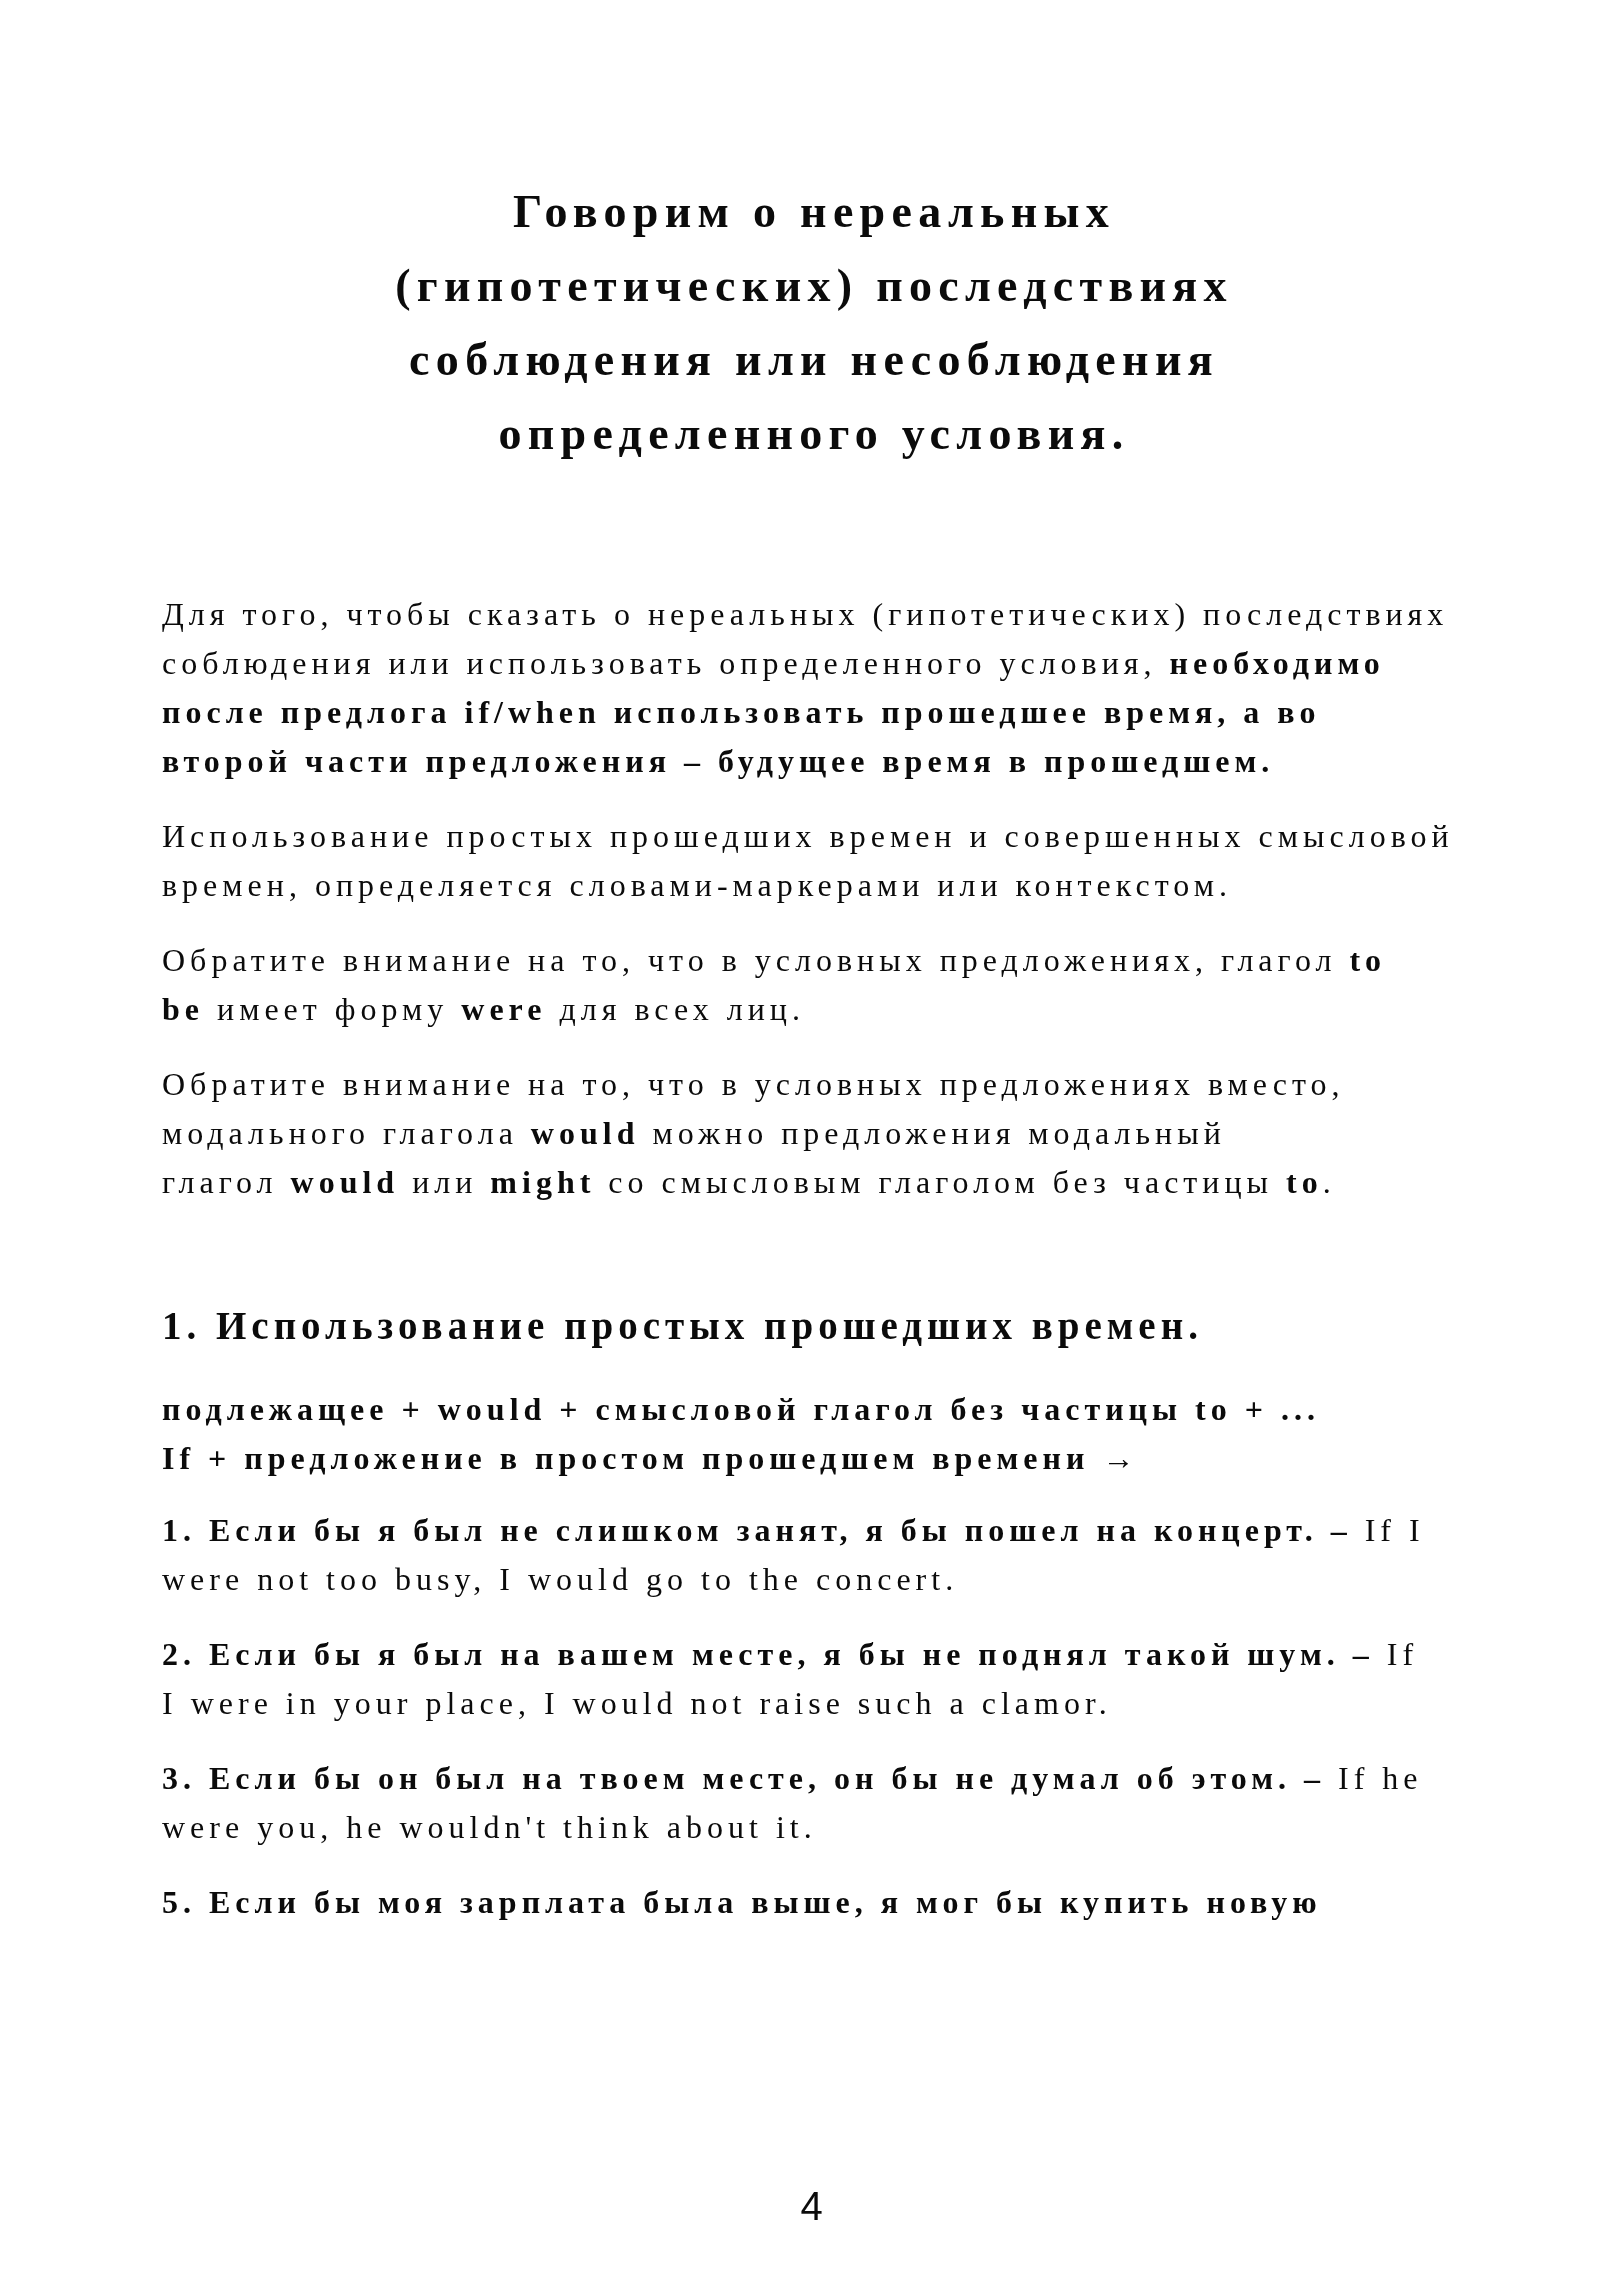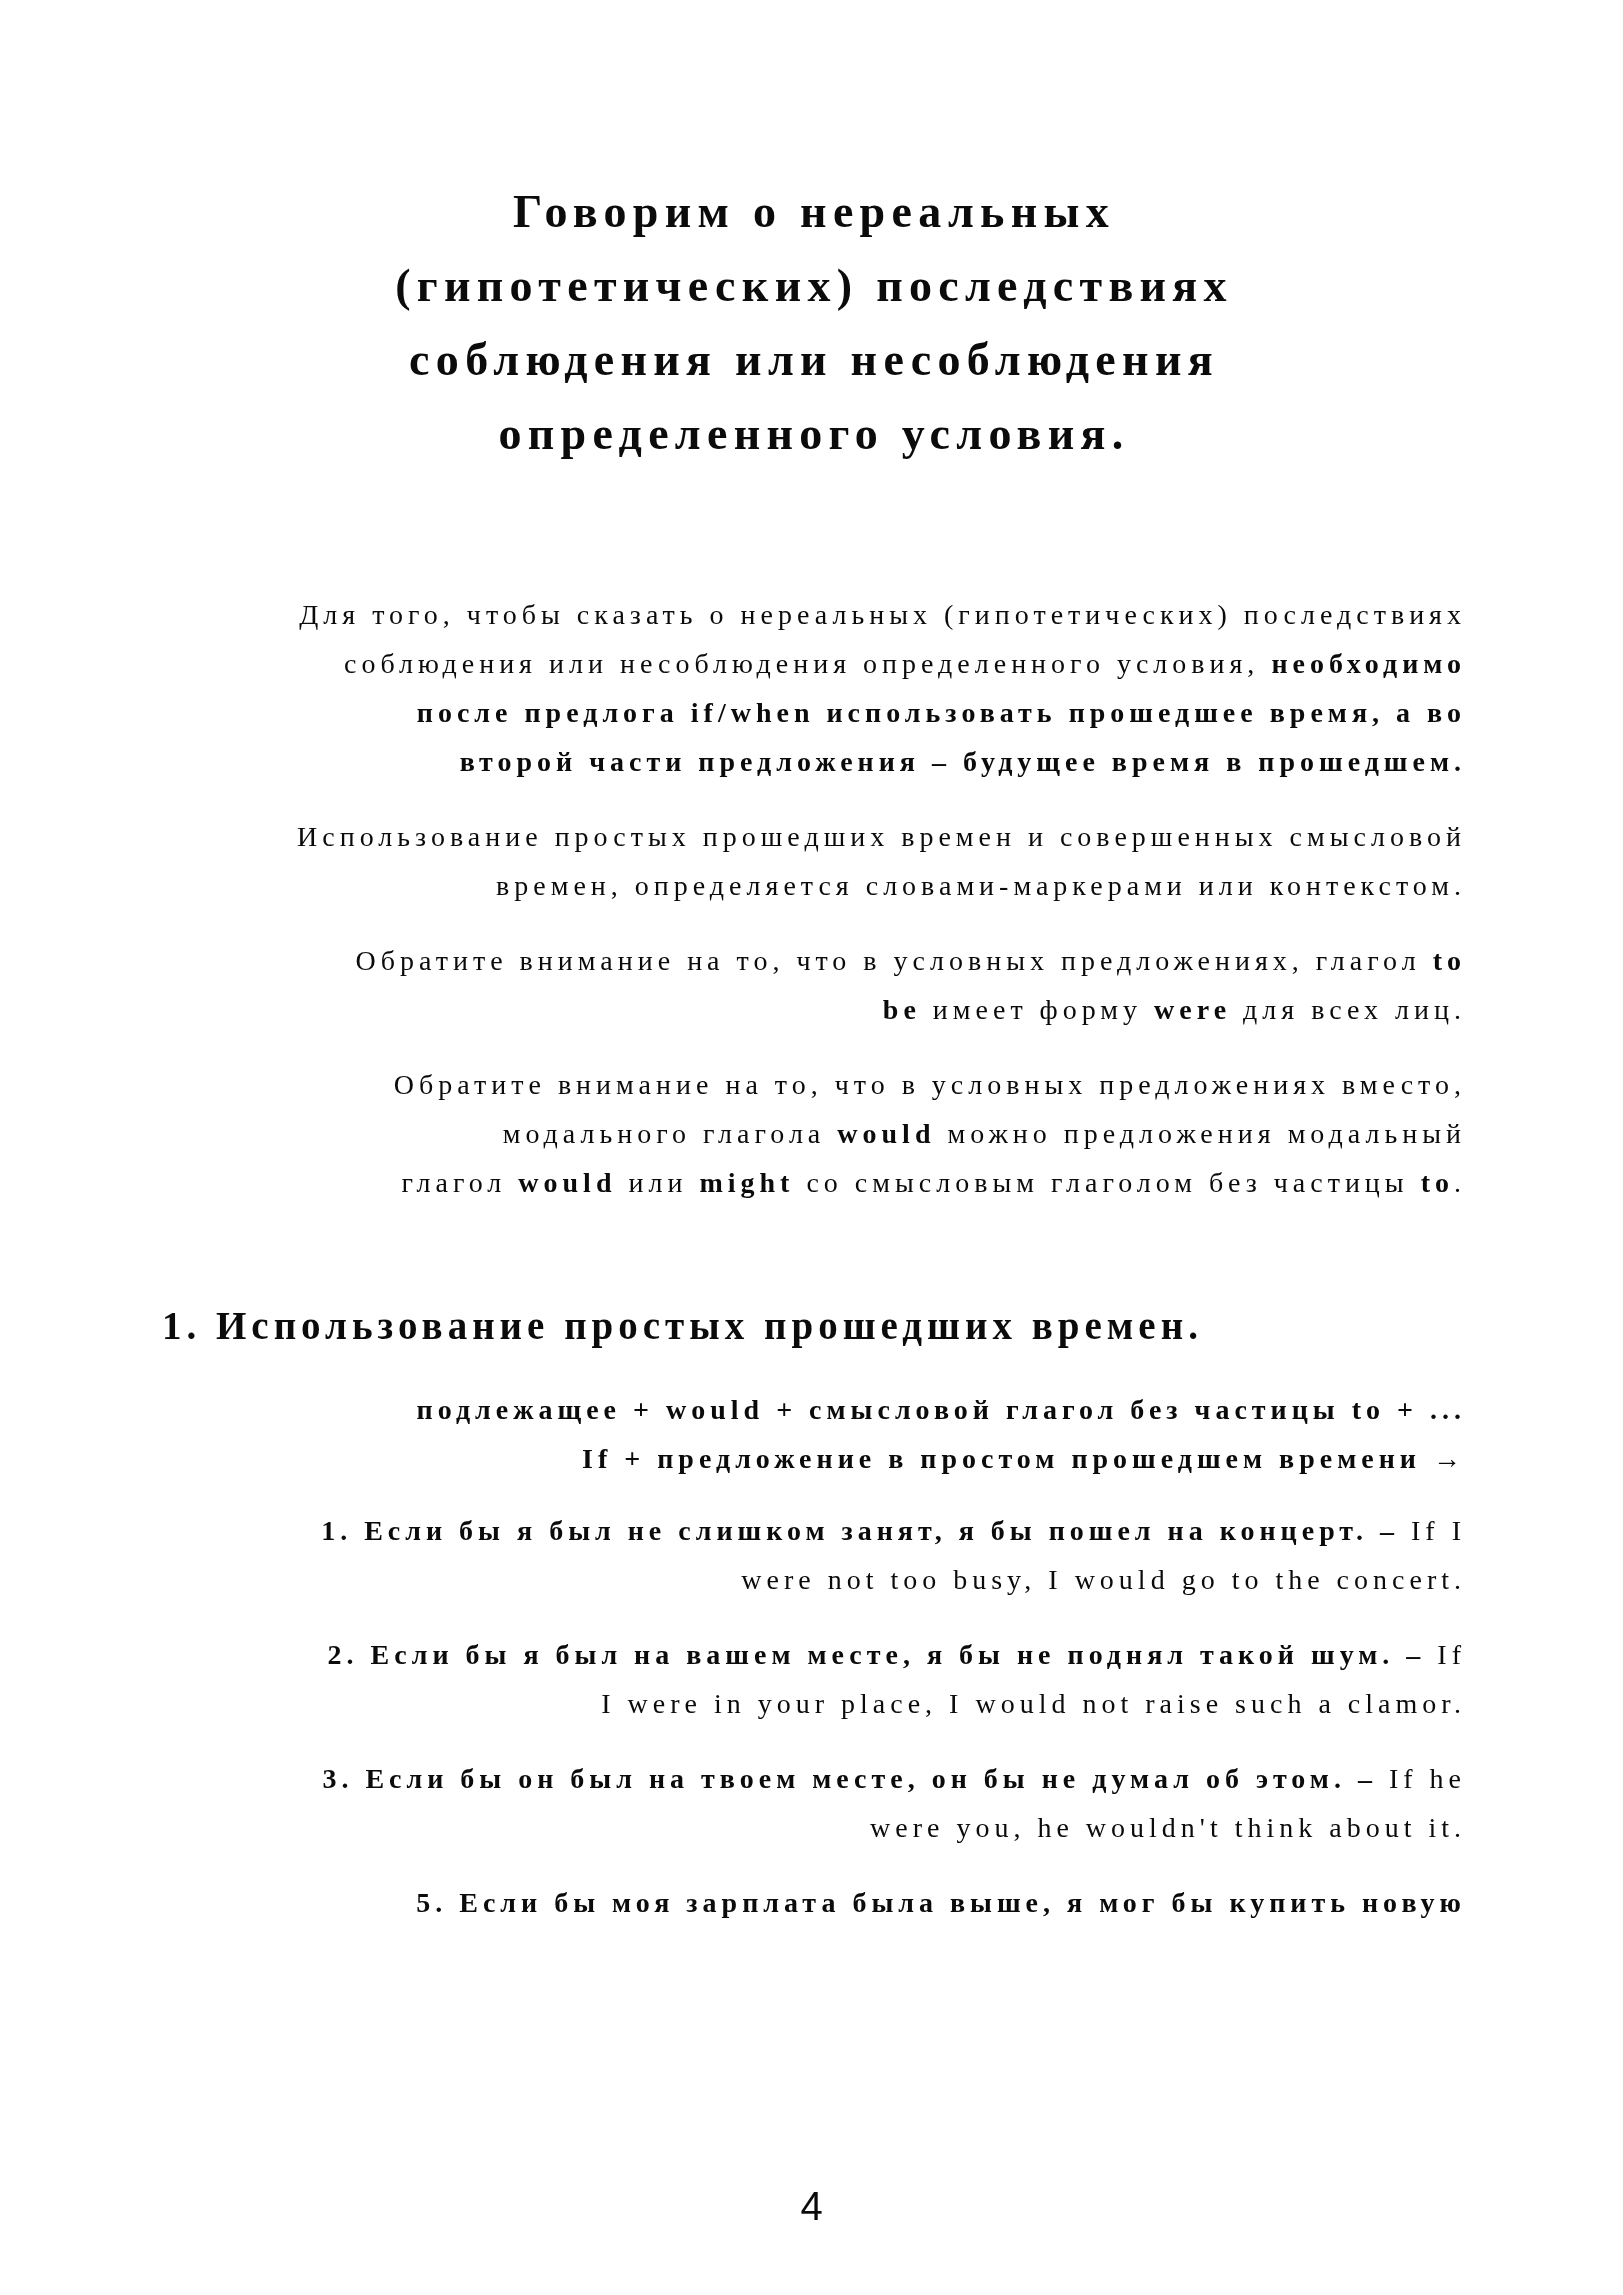--- a/index.html
+++ b/index.html
@@ -21,25 +21,24 @@
   }
   .title {
     font-weight: bold;
     font-size: 46px;
     line-height: 74px;
     letter-spacing: 6.3px;
     text-align: center;
     margin: 0 0 119px 0;
   }
   .para {
-    font-size: 28px;
+    font-size: 32px;
     line-height: 49px;
     letter-spacing: 5px;
     margin: 0 0 26px 0;
-    text-align: right;
   }
   .line {
     white-space: nowrap;
   }
   .b {
     font-weight: bold;
     margin-top: 8px;
   }
   .heading {
     font-weight: bold;
@@ -70,21 +69,21 @@
 
     <h1 class="title">
         <div class="line"><span class="b">Говорим о нереальных</span></div>
         <div class="line"><span class="b">(гипотетических) последствиях</span></div>
         <div class="line"><span class="b">соблюдения или несоблюдения</span></div>
         <div class="line"><span class="b">определенного условия.</span></div>
       </h1>
 
     <div class="para">
         <div class="line"><span>Для того, чтобы сказать о нереальных (гипотетических) последствиях</span></div>
-        <div class="line"><span>соблюдения или несоблюдения определенного условия, </span><span class="b">необходимо</span></div>
+        <div class="line"><span>соблюдения или использовать определенного условия, </span><span class="b">необходимо</span></div>
         <div class="line"><span class="b">после предлога if/when использовать прошедшее время, а во</span></div>
         <div class="line"><span class="b">второй части предложения – будущее время в прошедшем.</span></div>
       </div>
 
     <div class="para">
         <div class="line"><span>Использование простых прошедших времен и совершенных смысловой</span></div>
         <div class="line"><span>времен, определяется словами-маркерами или контекстом.</span></div>
       </div>
 
     <div class="para">

